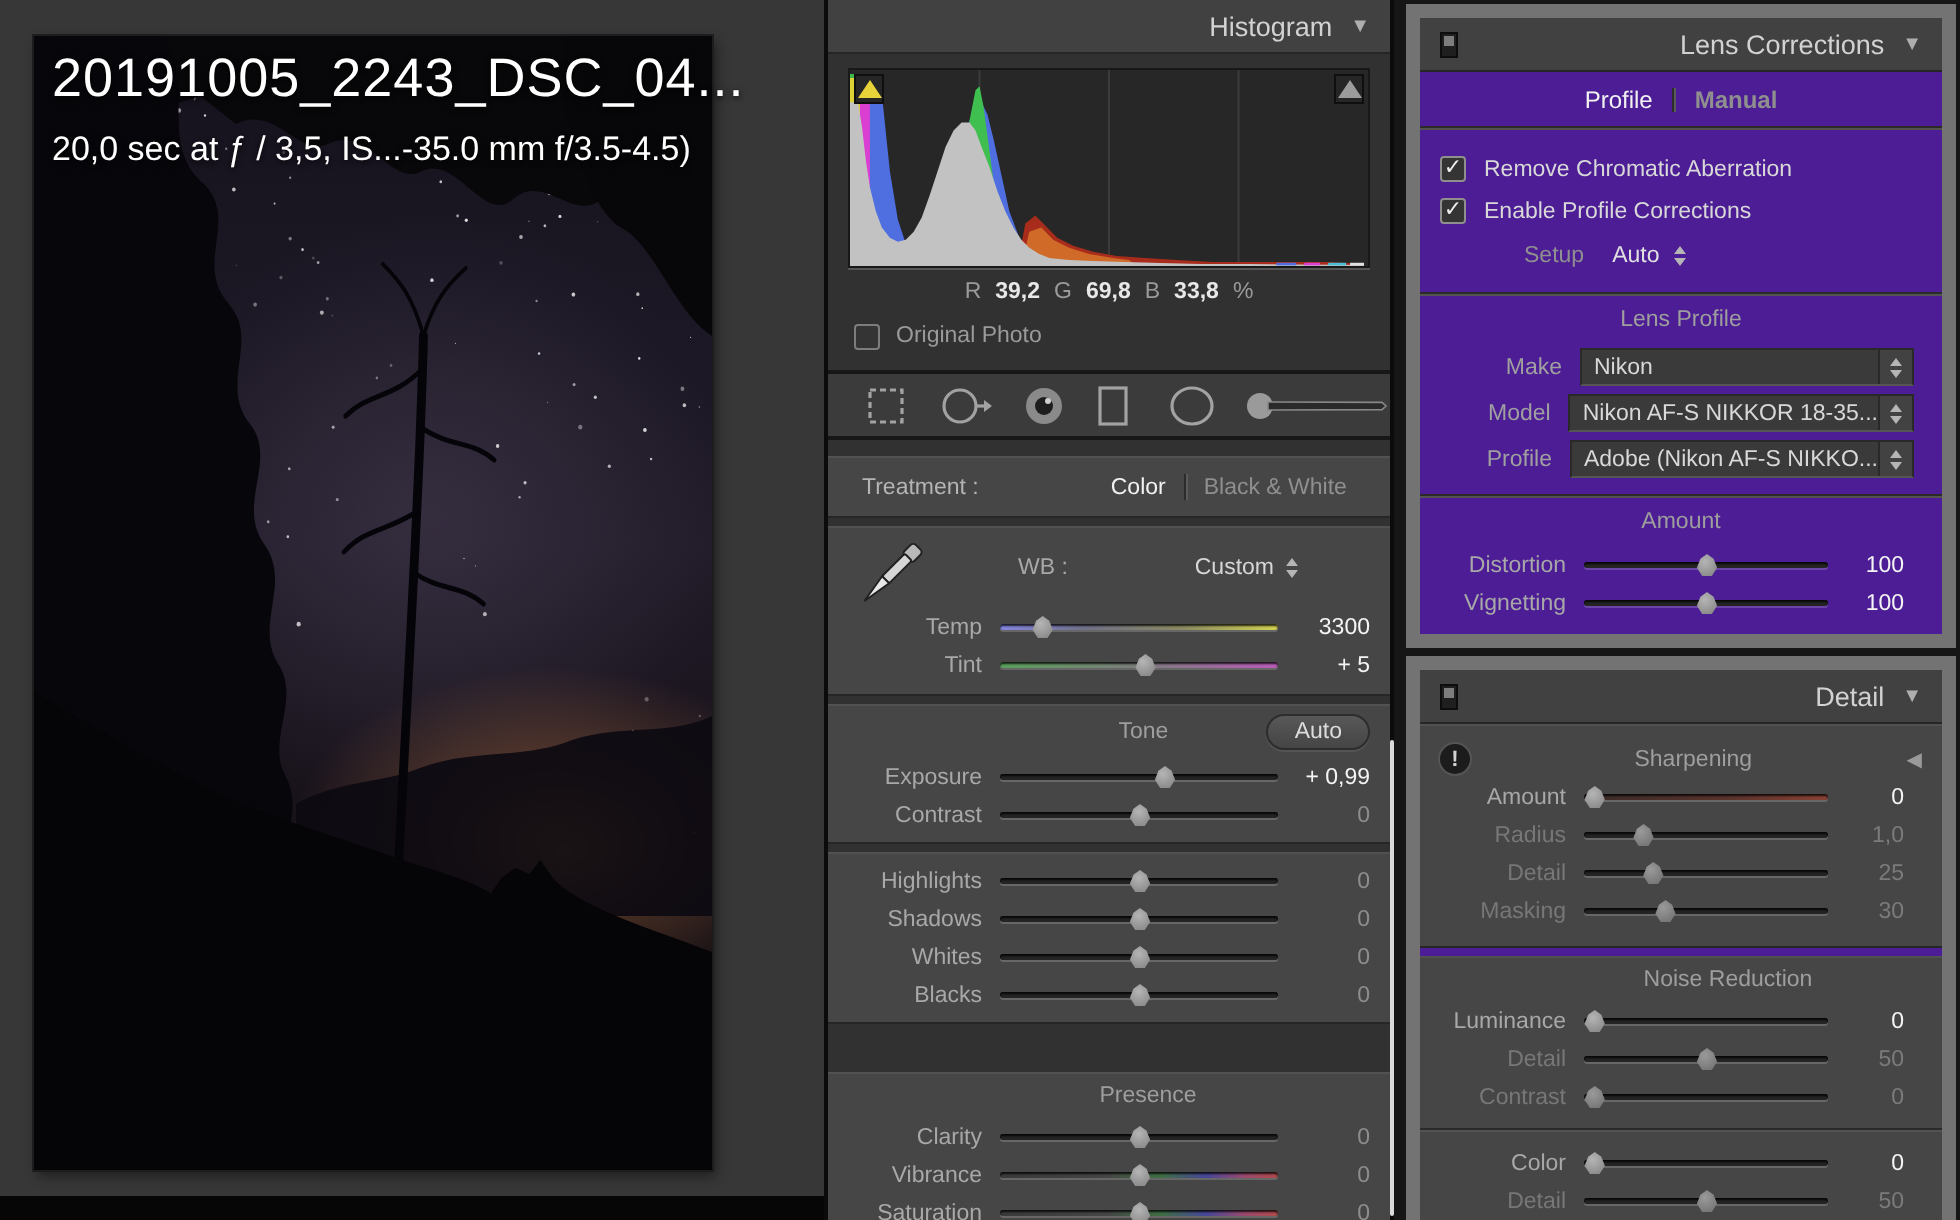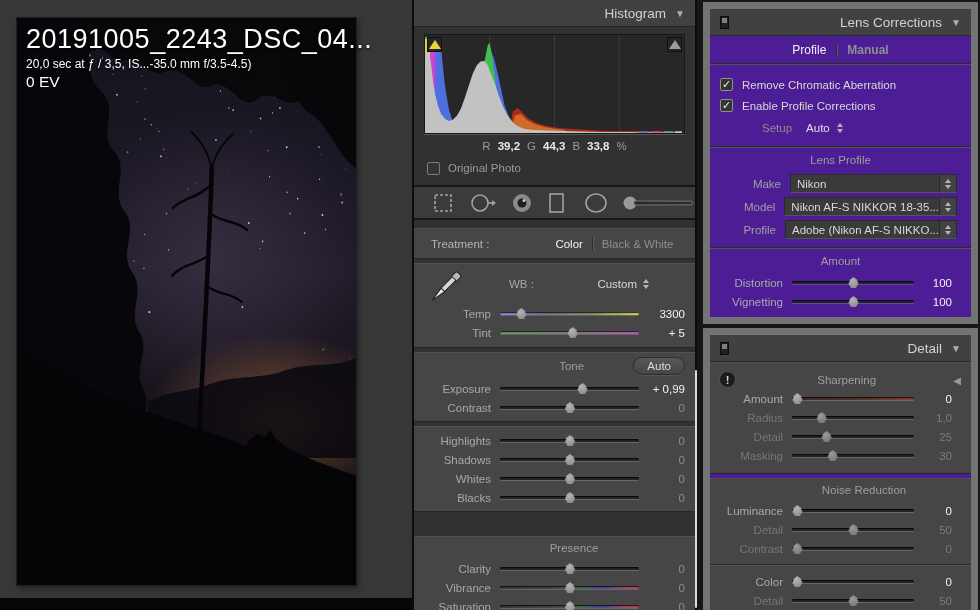--- a/index.html
+++ b/index.html
@@ -7,21 +7,21 @@
     font-family:"Liberation Sans","DejaVu Sans",sans-serif; }
   #stage { position:relative; width:980px; height:610px; background:#161616; }
 
   
   #canvas-area { position:absolute; left:0; top:0; width:413px; height:610px; background:#373737; }
   #photo { position:absolute; left:17px; top:18px; width:339px; height:567px; background:#0b0a0e;
     box-shadow:0 0 0 1px #1d1d1d, 2px 3px 6px rgba(0,0,0,.45); }
   #photo svg { display:block; width:100%; height:100%; }
   #overlay { position:absolute; left:9px; top:6px; color:#fff; text-shadow:0 1px 3px rgba(0,0,0,.8); }
   #overlay .t1 { font-size:27px; font-weight:400; letter-spacing:.5px; line-height:1.15; }
-  #overlay .t2 { font-size:12px; margin-top:2px; }
+  #overlay .t2 { font-size:17px; margin-top:10px; }
   #overlay .t3 { font-size:15.5px; margin-top:2px; }
   #film-bar { position:absolute; left:0; top:598px; width:413px; height:12px; background:#060606; }
 
   
   .col { position:absolute; top:0; }
   #mid-col { left:414px; width:281px; height:610px; background:#313131;
     box-shadow:-2px 0 0 #0b0b0b, 2px 0 0 #0b0b0b; }
   #right-col { left:703px; width:275px; height:610px; }
   #scrollbar { position:absolute; left:695px; top:370px; width:2px; height:238px; background:#dadada; border-radius:2px; z-index:9; }
 
@@ -368,21 +368,20 @@
           <path d="M220 150 C226 132 234 124 244 116" stroke-width="2"></path>
           <path d="M220 150 C214 130 206 122 197 114" stroke-width="2"></path>
         </g>
 
         <path d="M0 328 C30 344 62 360 95 375 C130 390 164 398 195 408 C226 418 246 421 258 429 L264 421 L272 416 L280 419 L286 412 L293 421 C302 430 322 438 346 446 C362 451 374 455 383 458 L383 567 L0 567 Z" fill="#050406"></path>
         <rect width="383" height="567" fill="none"></rect>
       </svg>
       <div id="overlay">
         <div class="t1">20191005_2243_DSC_04...</div>
         <div class="t2">20,0 sec at ƒ / 3,5, IS...-35.0 mm f/3.5-4.5)</div>
-        <div class="t3">0 EV</div>
       </div>
     </div>
     <div id="film-bar"></div>
   </div>
 
   <div id="mid-col" class="col">
 
     <div class="panel-header">
       <span class="title">Histogram</span>
       <span class="tri">▼</span>
@@ -411,21 +410,21 @@
         </div>
       <div class="clipbox r">
           <span class="clip-tri gray"></span>
         </div>
     </div>
 
     <div id="rgb-row">
       <span>R</span>
       <b>39,2</b>
       <span>G</span>
-      <b>44,3</b>
+      <b>69,8</b>
       <span>B</span>
       <b>33,8</b>
       <span>%</span>
     </div>
 
     <div id="orig-row">
       <span class="cb small"></span>
       <span>Original Photo</span>
     </div>
 

